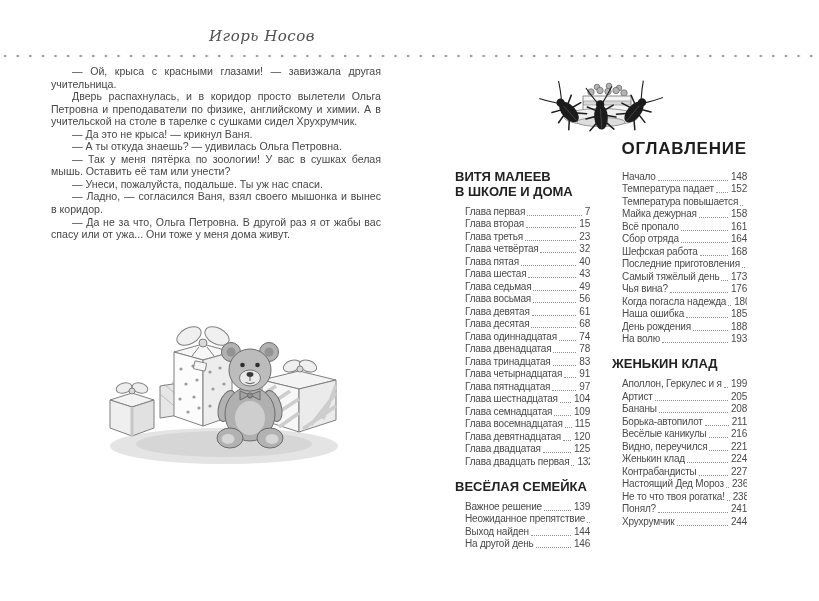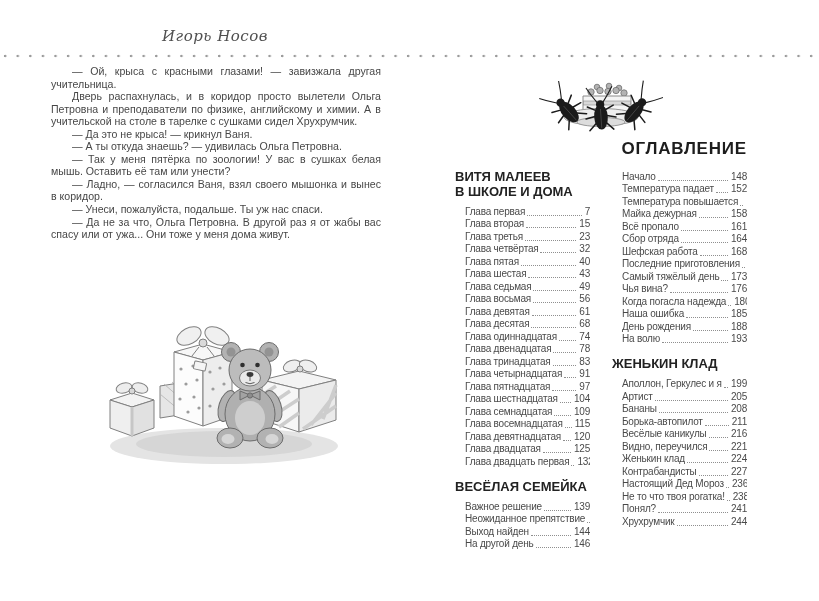--- a/index.html
+++ b/index.html
@@ -5,21 +5,21 @@
   :root{
     --text:#474747; --toc-text:#4a4a4a; --heading:#222222;
     --leader-dots:#8f8f8f; --rule-dots:#9b9b9b; --ink:#1b1b1b;
   }
   html,body{margin:0;padding:0;background:#ffffff;}
   .page{
     position:relative; width:819px; height:601px; background:#ffffff;
     overflow:hidden; font-family:"Liberation Sans", sans-serif;
   }
   .running-head{
-    position:absolute; left:115px; top:27px; width:200px; text-align:center;
+    position:absolute; left:115px; top:27px; width:200px; text-align:right;
     font-family:"DejaVu Serif", serif; font-style:italic; font-size:15px;
     color:#4f4f4f; letter-spacing:0.5px;
   }
   .dotted-rule{
     position:absolute; top:54px; left:3px; right:3px; height:4px;
     background-image:radial-gradient(circle at 2px 2px, var(--rule-dots) 1.3px, transparent 1.6px);
     background-size:12.6px 4px; background-repeat:repeat-x;
   }
   .story{
     position:absolute; left:51px; top:65px; width:330px;
@@ -64,22 +64,22 @@
 
   <div class="dotted-rule"></div>
 
   <section>
     <div class="story" id="story">
         <p>— Ой, крыса с красными глазами! — завизжала другая учительница.</p>
         <p>Дверь распахнулась, и в коридор просто вылетели Ольга Петровна и преподаватели по физике, английскому и химии. А в учительской на столе в тарелке с сушками сидел Хрухрумчик.</p>
         <p>— Да это не крыса! — крикнул Ваня.</p>
         <p>— А ты откуда знаешь? — удивилась Ольга Петровна.</p>
         <p>— Так у меня пятёрка по зоологии! У вас в сушках белая мышь. Оставить её там или унести?</p>
+        <p>— Унеси, пожалуйста, подальше. Ты уж нас спаси.</p>
         <p>— Ладно, — согласился Ваня, взял своего мышонка и вынес в коридор.</p>
-        <p>— Унеси, пожалуйста, подальше. Ты уж нас спаси.</p>
         <p>— Да не за что, Ольга Петровна. В другой раз я от жабы вас спасу или от ужа... Они тоже у меня дома живут.</p>
       </div>
 
     <div class="bear-illo">
       <svg viewBox="0 0 252 182" width="252" height="182">
         <g>
           <ellipse cx="126" cy="152" rx="114" ry="18" fill="#e4e4e4"></ellipse>
           <ellipse cx="126" cy="150" rx="88" ry="13" fill="#d6d6d6"></ellipse>
         </g>
         <g>

